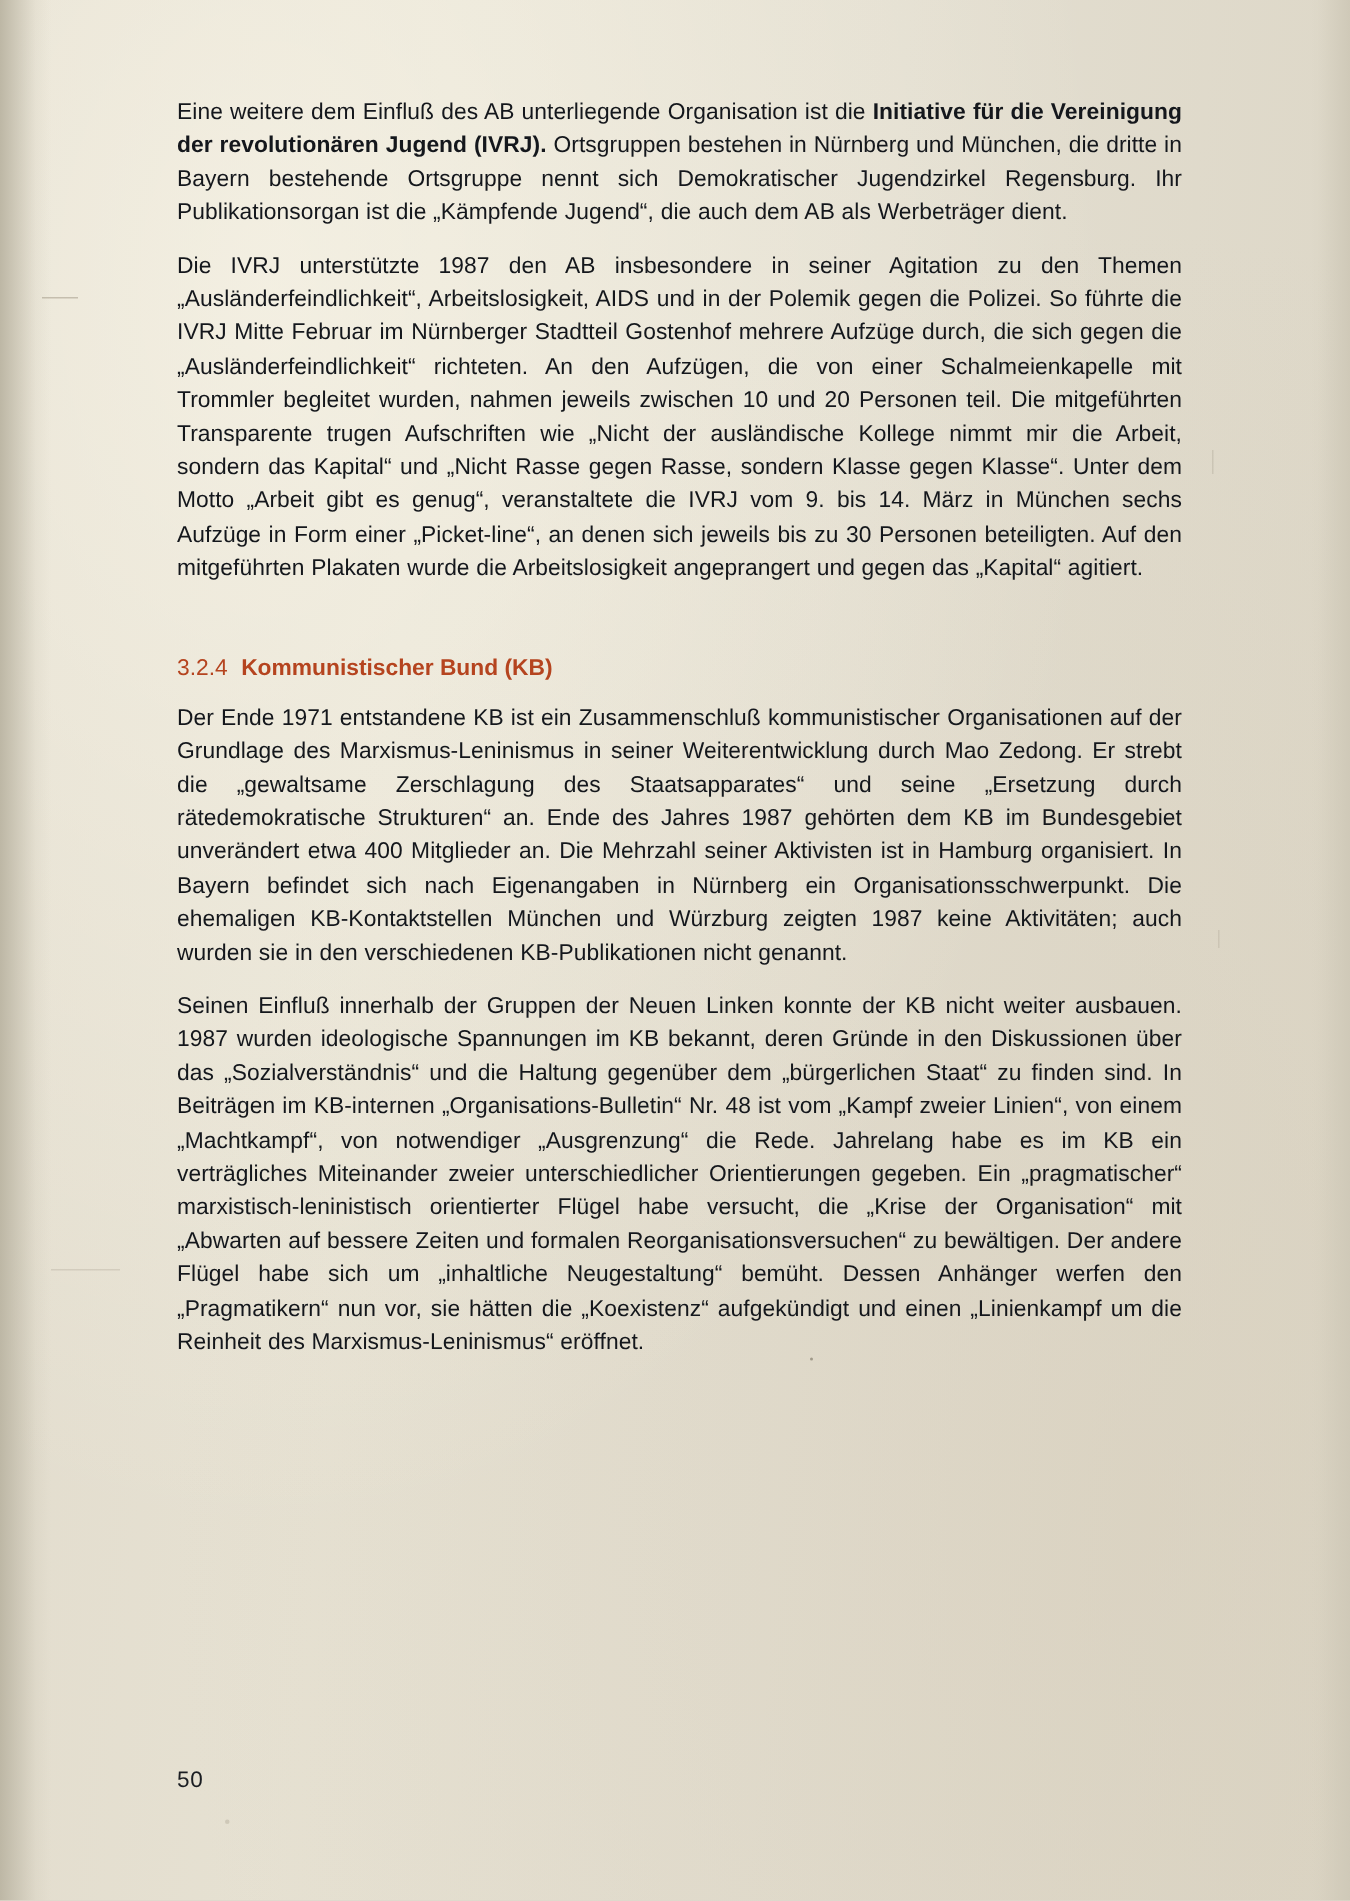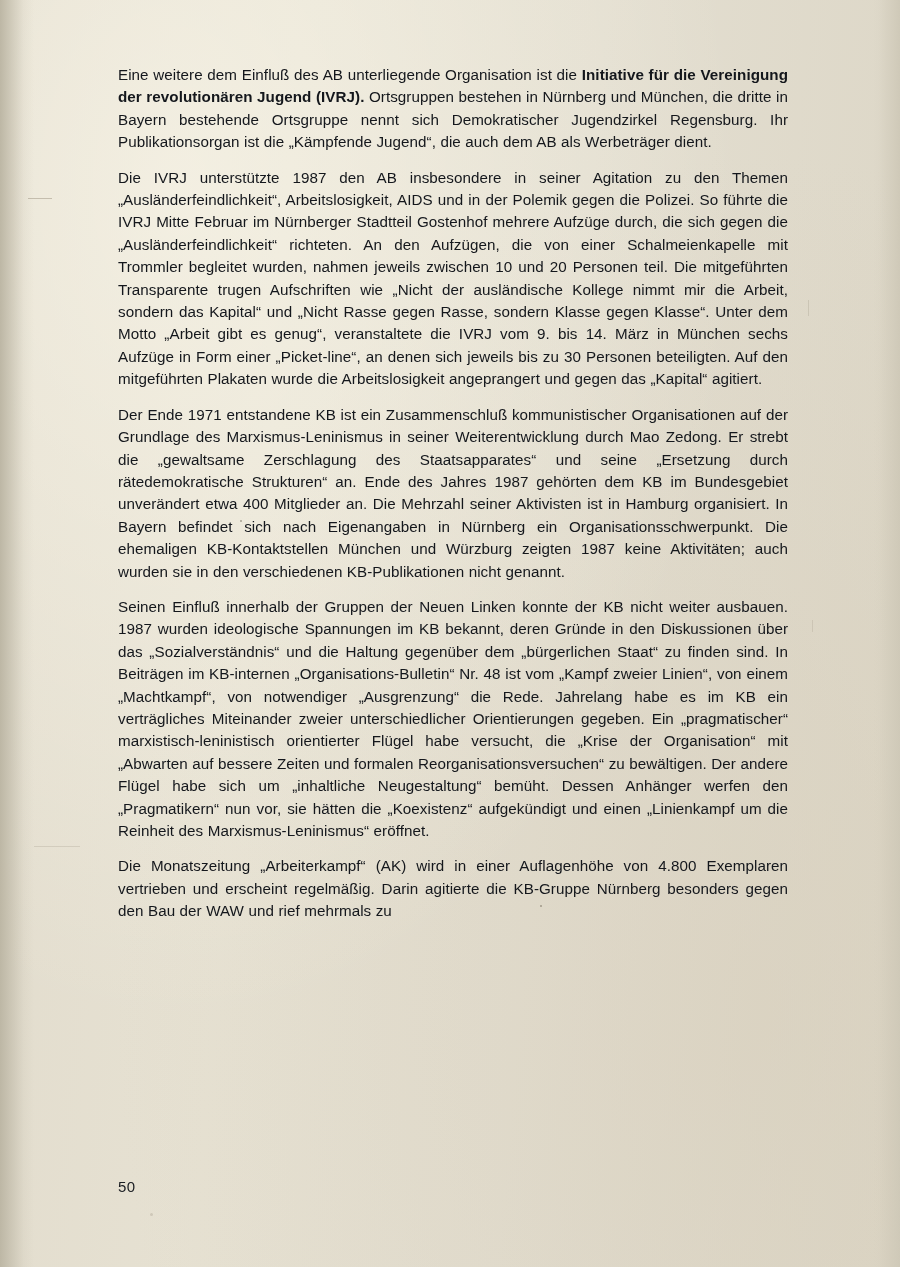--- a/index.html
+++ b/index.html
@@ -119,30 +119,31 @@
   <div class="content">
 
     <p class="para-block">
       <span>Eine weitere dem Einfluß des AB unterliegende Organisation ist die </span><span class="b">Initiative für die Vereinigung der revolutionären Jugend (IVRJ).</span><span> Ortsgruppen bestehen in Nürnberg und München, die dritte in Bayern bestehende Ortsgruppe nennt sich Demokratischer Jugendzirkel Regensburg. Ihr Publikationsorgan ist die „Kämpfende Jugend“, die auch dem AB als Werbeträger dient.</span>
     </p>
 
     <p class="para-block">
       <span>Die IVRJ unterstützte 1987 den AB insbesondere in seiner Agitation zu den Themen „Ausländerfeindlichkeit“, Arbeitslosigkeit, AIDS und in der Polemik gegen die Polizei. So führte die IVRJ Mitte Februar im Nürnberger Stadtteil Gostenhof mehrere Aufzüge durch, die sich gegen die „Ausländerfeindlichkeit“ richteten. An den Aufzügen, die von einer Schalmeienkapelle mit Trommler begleitet wurden, nahmen jeweils zwischen 10 und 20 Personen teil. Die mitgeführten Transparente trugen Aufschriften wie „Nicht der ausländische Kollege nimmt mir die Arbeit, sondern das Kapital“ und „Nicht Rasse gegen Rasse, sondern Klasse gegen Klasse“. Unter dem Motto „Arbeit gibt es genug“, veranstaltete die IVRJ vom 9. bis 14. März in München sechs Aufzüge in Form einer „Picket-line“, an denen sich jeweils bis zu 30 Personen beteiligten. Auf den mitgeführten Plakaten wurde die Arbeitslosigkeit angeprangert und gegen das „Kapital“ agitiert.</span>
     </p>
 
+    <div class="heading-row">
+      <span class="heading-num">3.2.4</span>
+      <span class="heading-title">Kommunistischer Bund (KB)</span>
+    </div>
 
     <p class="para-block">
       <span>Der Ende 1971 entstandene KB ist ein Zusammenschluß kommunistischer Organisationen auf der Grundlage des Marxismus-Leninismus in seiner Weiterentwicklung durch Mao Zedong. Er strebt die „gewaltsame Zerschlagung des Staatsapparates“ und seine „Ersetzung durch rätedemokratische Strukturen“ an. Ende des Jahres 1987 gehörten dem KB im Bundesgebiet unverändert etwa 400 Mitglieder an. Die Mehrzahl seiner Aktivisten ist in Hamburg organisiert. In Bayern befindet sich nach Eigenangaben in Nürnberg ein Organisationsschwerpunkt. Die ehemaligen KB-Kontaktstellen München und Würzburg zeigten 1987 keine Aktivitäten; auch wurden sie in den verschiedenen KB-Publikationen nicht genannt.</span>
     </p>
 
     <p class="para-block">
       <span>Seinen Einfluß innerhalb der Gruppen der Neuen Linken konnte der KB nicht weiter ausbauen. 1987 wurden ideologische Spannungen im KB bekannt, deren Gründe in den Diskussionen über das „Sozialverständnis“ und die Haltung gegenüber dem „bürgerlichen Staat“ zu finden sind. In Beiträgen im KB-internen „Organisations-Bulletin“ Nr. 48 ist vom „Kampf zweier Linien“, von einem „Machtkampf“, von notwendiger „Ausgrenzung“ die Rede. Jahrelang habe es im KB ein verträgliches Miteinander zweier unterschiedlicher Orientierungen gegeben. Ein „pragmatischer“ marxistisch-leninistisch orientierter Flügel habe versucht, die „Krise der Organisation“ mit „Abwarten auf bessere Zeiten und formalen Reorganisationsversuchen“ zu bewältigen. Der andere Flügel habe sich um „inhaltliche Neugestaltung“ bemüht. Dessen Anhänger werfen den „Pragmatikern“ nun vor, sie hätten die „Koexistenz“ aufgekündigt und einen „Linienkampf um die Reinheit des Marxismus-Leninismus“ eröffnet.</span>
     </p>
 
-    <p class="tight">
-      <span>Die Monatszeitung „Arbeiterkampf“ (AK) wird in einer Auflagenhöhe von 4.800 Exemplaren vertrieben und erscheint regelmäßig. Darin agitierte die KB-Gruppe Nürnberg besonders gegen den Bau der WAW und rief mehrmals zu</span>
-    </p>
 
   </div>
 
   <div class="folio">50</div>
 
 </div>
 
 </body></html>

